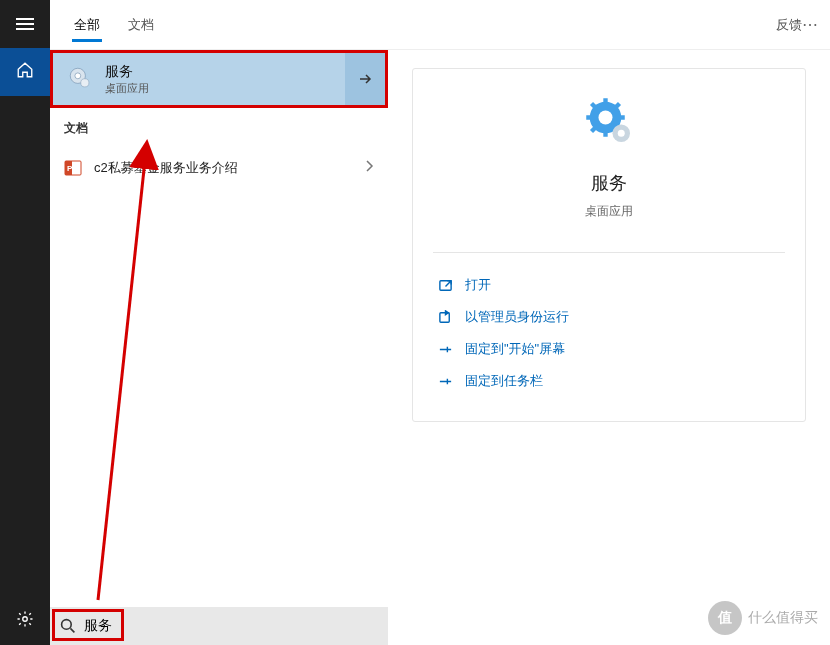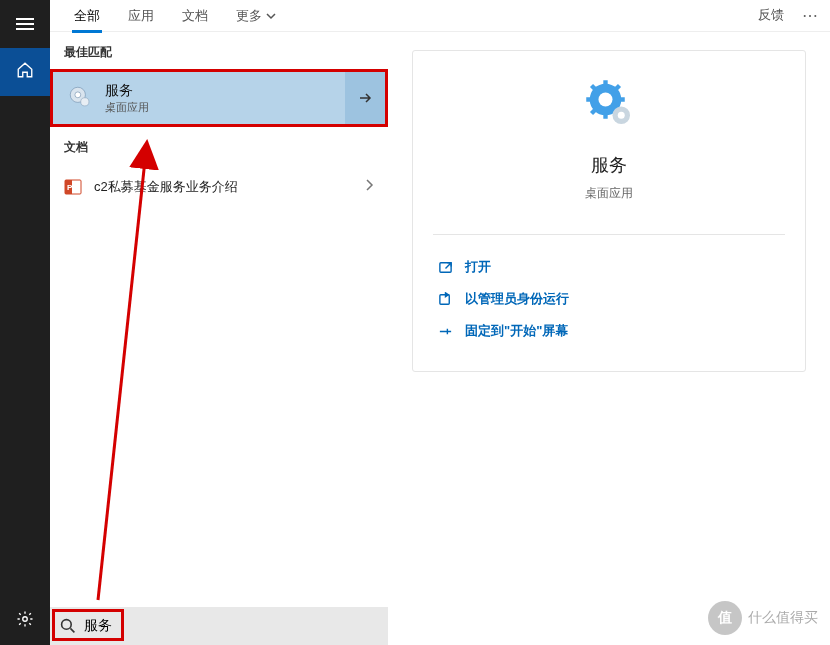--- a/index.html
+++ b/index.html
@@ -27,32 +27,32 @@
     .rail-spacer { flex: 1; }
     .hamburger { width: 18px; height: 12px; display: flex; flex-direction: column; justify-content: space-between; }
     .hamburger span { height: 2px; background: #fff; }
     .home-ic svg, .gear-ic svg { width: 18px; height: 18px; fill: #fff; stroke: #fff; }
     
     
     .main { flex: 1; display: flex; flex-direction: column; background: #fff; }
     
     
     .top-tabs {
-      height: 32px;
+      height: 50px;
       display: flex;
       align-items: center;
       padding: 0 10px;
       border-bottom: 1px solid #eee;
       position: relative;
     }
     .tab { padding: 0 14px; height: 50px; display: flex; align-items: center; font-size: 13px; color: #555; cursor: pointer; position: relative; }
     .tab.active { color: #000; }
     .tab.active::after { content: ""; position: absolute; left: 12px; right: 12px; bottom: 8px; height: 3px; background: #0078d4; }
     .tab-more svg { width: 10px; height: 10px; margin-left: 4px; stroke: #555; fill: none; }
-    .top-right { position: absolute; right: 10px; display: flex; gap: 18px; }
+    .top-right { position: absolute; right: 10px; display: flex; align-items: center; }
     .feedback { font-size: 13px; color: #555; cursor: pointer; }
     .more-dots { color: #666; font-size: 16px; cursor: pointer; letter-spacing: 2px; }
     
     
     .content { flex: 1; display: flex; min-height: 0; }
     
     
     .results { width: 338px; display: flex; flex-direction: column; }
     .section-header { padding: 12px 14px 8px; font-size: 12px; font-weight: bold; color: #333; }
     
@@ -92,21 +92,21 @@
     .chev { color: #777; }
     
     
     .detail { flex: 1; padding: 18px 24px 0 24px; }
     .detail-card { border: 1px solid #e5e5e5; border-radius: 3px; padding: 24px 20px; }
     .detail-head { display: flex; flex-direction: column; align-items: center; gap: 8px; padding-bottom: 20px; }
     .big-gear svg { width: 56px; height: 56px; }
     .detail-title { font-size: 18px; color: #222; margin-top: 10px; }
     .detail-sub { font-size: 12px; color: #666; }
     .detail-sep { border: none; border-top: 1px solid #e5e5e5; margin: 12px 0 16px; }
-    .action { display: flex; align-items: center; gap: 12px; padding: 7px 4px; font-size: 13px; color: #0067b8; cursor: pointer; font-weight: bold; }
+    .action { display: flex; align-items: center; gap: 12px; padding: 7px 4px; font-size: 13px; color: #0067b8; cursor: pointer; }
     .action-ic { width: 16px; height: 16px; display: flex; align-items: center; justify-content: center; }
     .action-ic svg { width: 15px; height: 15px; stroke: #0067b8; fill: none; stroke-width: 1.5; }
     
     
     .search-bar {
       height: 38px;
       background: #e8e8e8;
       display: flex;
       align-items: center;
       padding: 0 10px;
@@ -172,37 +172,29 @@
             <circle cx="12" cy="12" r="3" fill="none" stroke="#fff" stroke-width="1.8"></circle>
             <path d="M12 2v3M12 19v3M4.2 4.2l2.1 2.1M17.7 17.7l2.1 2.1M2 12h3M19 12h3M4.2 19.8l2.1-2.1M17.7 6.3l2.1-2.1" stroke="#fff" stroke-width="1.8"></path>
           </svg>
       </span>
     </div>
   </div>
 
   <div class="main">
     <div class="top-tabs">
       <div class="tab active">全部</div>
-      <div class="tab">应用</div>
       <div class="tab">文档</div>
-      <div class="tab tab-more">
-        <span>更多</span>
-        <svg viewBox="0 0 10 10">
-            <path d="M1 3l4 4 4-4" stroke-width="1.5"></path>
-          </svg>
-      </div>
       <div class="top-right">
         <span class="feedback">反馈</span>
         <span class="more-dots">⋯</span>
       </div>
     </div>
 
     <div class="content">
       <div class="results">
-        <div class="section-header">最佳匹配</div>
 
         <div class="best-match">
           <div class="best-body">
             <span class="gear-app-ic">
               <svg viewBox="0 0 48 48">
                   <circle cx="22" cy="22" r="13" fill="#d9e4ee" stroke="#6b8aa8" stroke-width="1"></circle>
                   <circle cx="22" cy="22" r="5" fill="#fff" stroke="#6b8aa8"></circle>
                   <circle cx="34" cy="34" r="7" fill="#e8eef4" stroke="#8aa4bc"></circle>
                 </svg>
             </span>
@@ -286,20 +278,28 @@
             <span>以管理员身份运行</span>
           </div>
           <div class="action">
             <span class="action-ic">
                 <svg viewBox="0 0 16 16">
                   <path d="M2 8h8M10 5v6M10 8h4"></path>
                 </svg>
               </span>
             <span>固定到"开始"屏幕</span>
           </div>
+          <div class="action">
+            <span class="action-ic">
+                <svg viewBox="0 0 16 16">
+                  <path d="M2 8h8M10 5v6M10 8h4"></path>
+                </svg>
+              </span>
+            <span>固定到任务栏</span>
+          </div>
         </div>
       </div>
     </div>
   </div>
 </div>
 
 <svg class="anno-arrow">
   <defs>
     <marker id="arrh" markerWidth="12" markerHeight="12" refX="3" refY="5" orient="auto">
       <path d="M0 0 L10 5 L0 10 z" fill="#d40000"></path>

